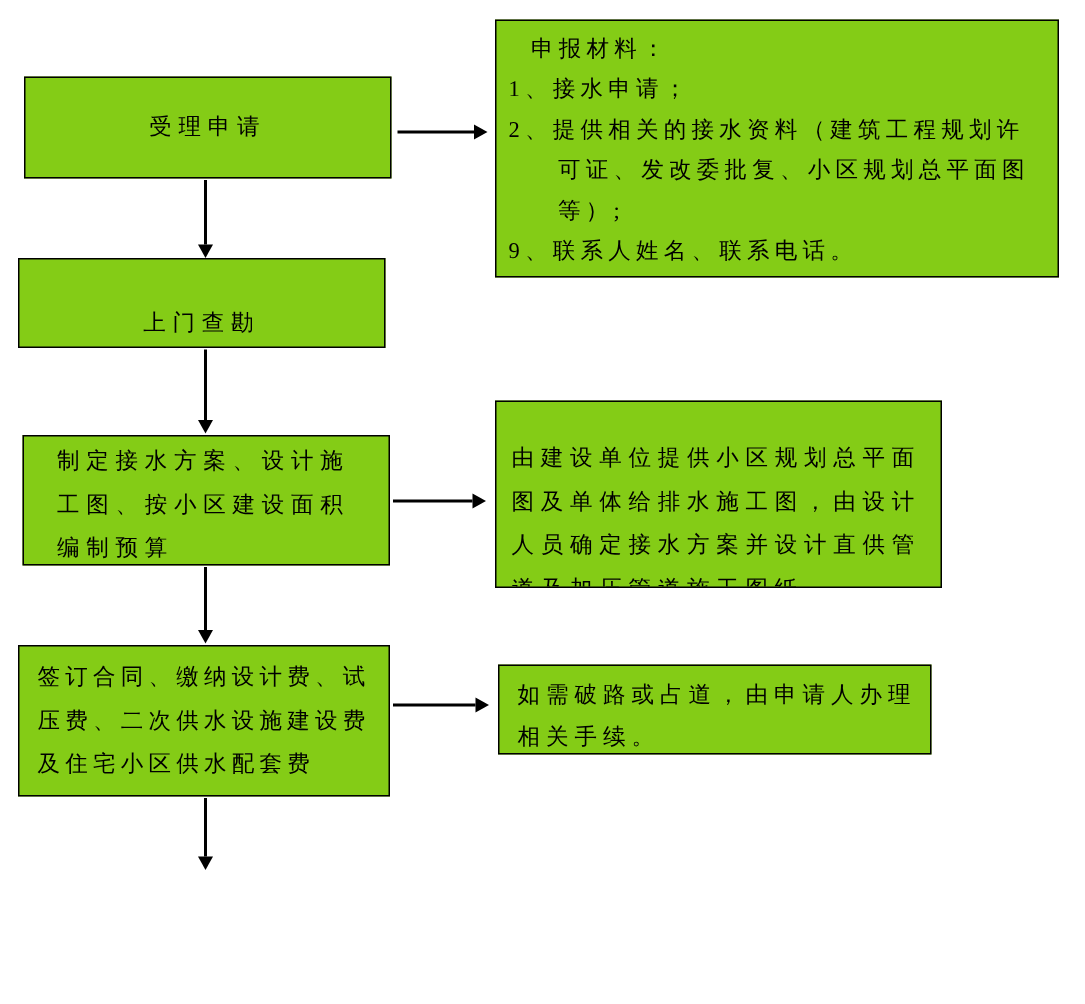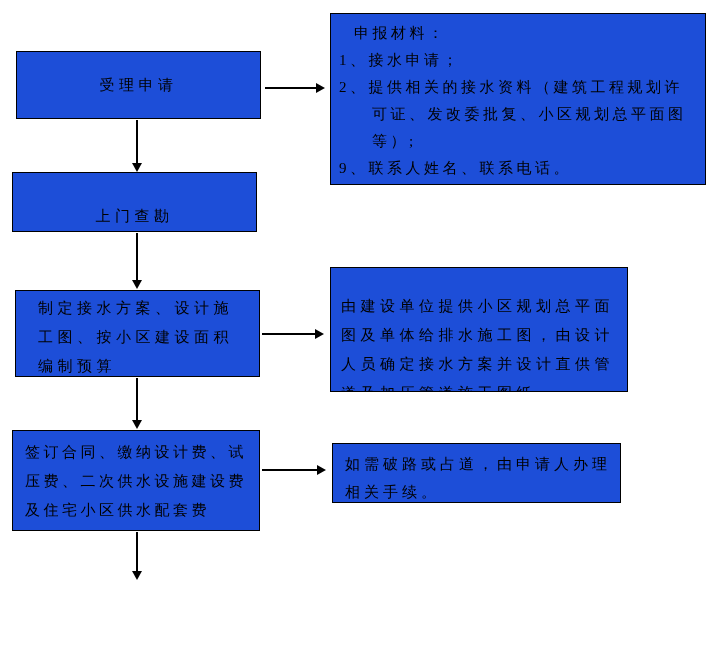--- a/index.html
+++ b/index.html
@@ -12,21 +12,21 @@
     width: 723px;
     height: 669px;
     background: #ffffff;
     font-family: "Liberation Serif", "DejaVu Serif", serif;
     color: #000000;
     overflow: hidden;
   }
   .box {
     position: absolute;
     border: 1px solid #000000;
-    background: #1d4ed8;
+    background: #84cc16;
     box-sizing: border-box;
     font-size: 15px;
     overflow: hidden;
   }
   .step-center {
     display: flex;
     align-items: center;
     justify-content: center;
     text-align: center;
     letter-spacing: 4.5px;

